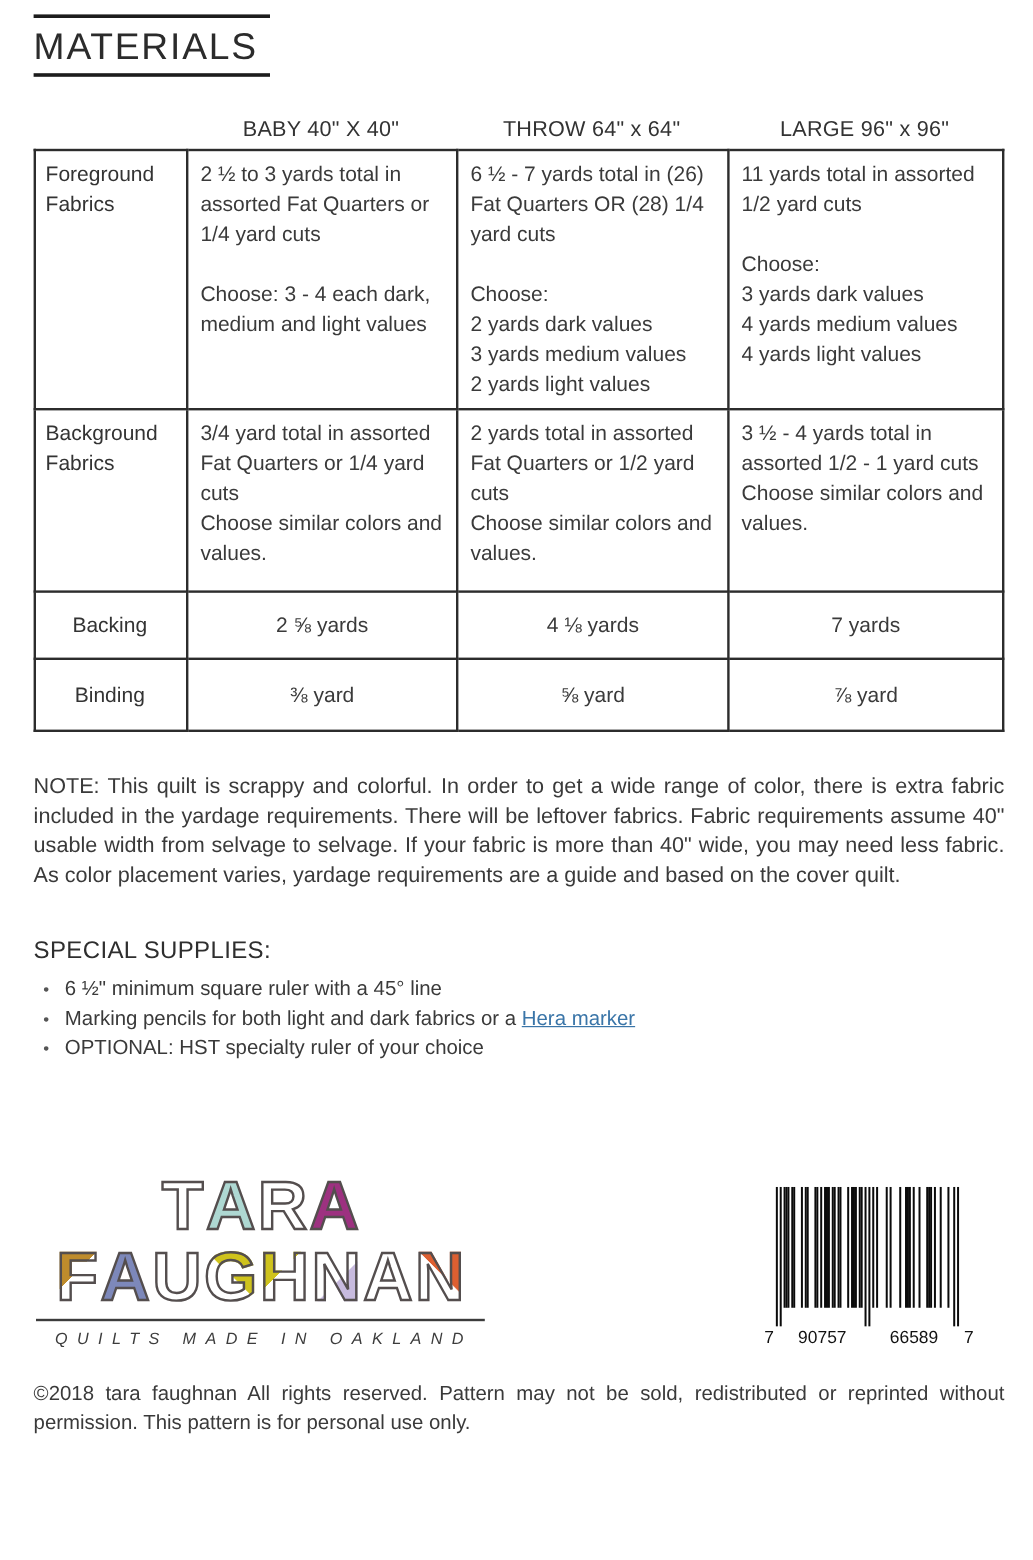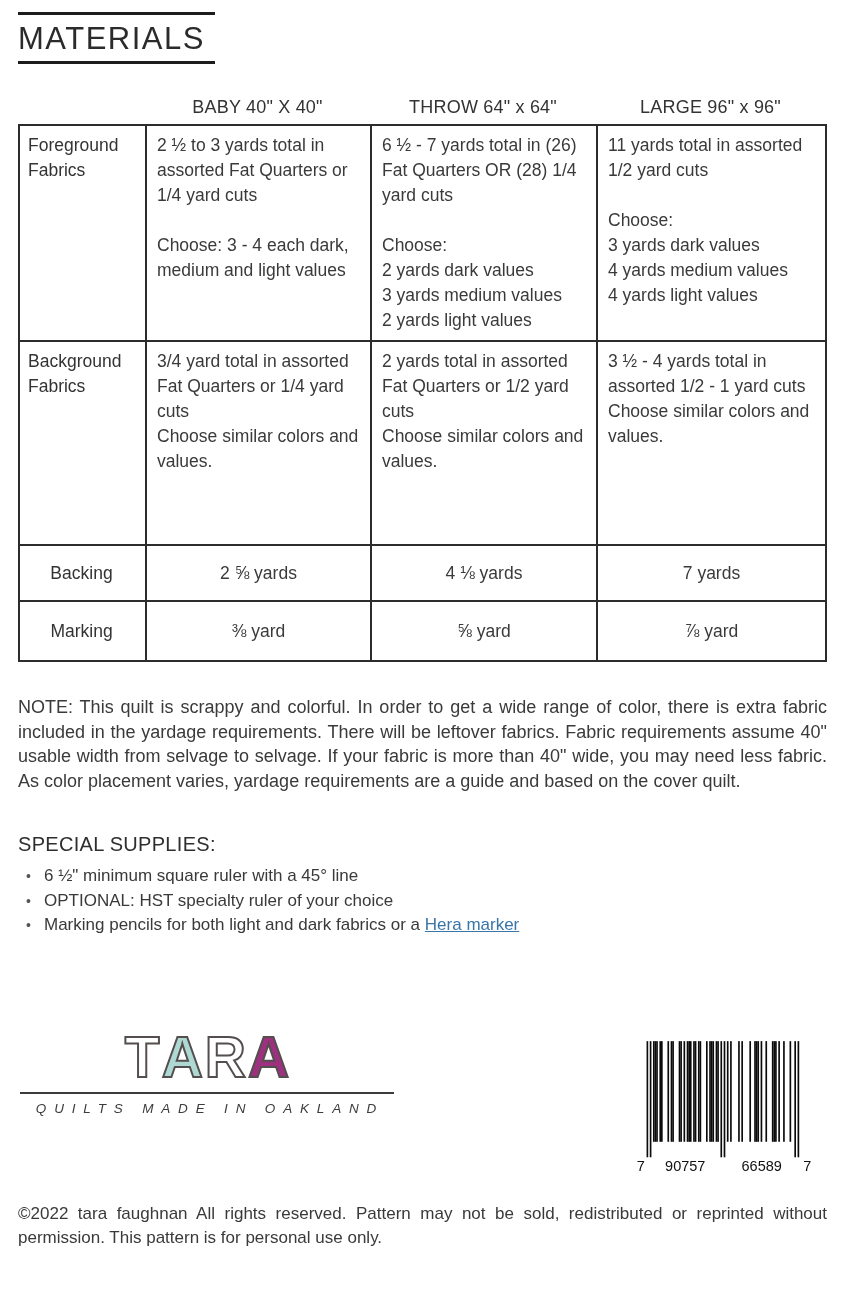--- a/index.html
+++ b/index.html
@@ -1,21 +1,21 @@
 <!DOCTYPE html>
 <html><head>
 <meta charset="utf-8">
 <style>
   html,body{margin:0;padding:0;background:#fff;}
   body{
     width:861px;height:1300px;overflow:hidden;position:relative;
     font-family:"Liberation Sans","DejaVu Sans",sans-serif;
     color:#383838;-webkit-font-smoothing:antialiased;
   }
-  .page{padding:10px 26px 0 18px;}
+  .page{padding:10px 26px 0 28px;}
 
   
   .title-block{
     display:inline-block;
     border-top:3px solid #1c1c1c;border-bottom:3px solid #1c1c1c;
     padding:6px 10px 4px 0;margin-top:2px;
   }
   .title-block h1{
     margin:0;font-size:31px;font-weight:400;letter-spacing:1.5px;color:#2b2b2b;
   }
@@ -39,21 +39,21 @@
   table.materials col.c2{width:226px;}
   table.materials col.c3{width:229px;}
   table.materials td{
     border:2px solid #2c2c2c;vertical-align:top;
     font-size:17.5px;line-height:25px;color:#3a3a3a;
     padding:7px 10px 7px 10px;
   }
   table.materials td.rowlabel{padding-left:8px;color:#333;}
   table.materials td.multiline{white-space:pre-line;}
   tr.r-fg{height:211px;border-radius:14px;}
-  tr.r-bg{height:204px;}
+  tr.r-bg{height:152px;}
   tr.r-sm1{height:56px;}
   tr.r-sm2{height:60px;}
   tr.r-sm td, tr.r-sm1 td, tr.r-sm2 td{vertical-align:middle;text-align:center;}
   td.center{text-align:center;}
 
   
   .note{
     margin-top:33px;width:809px;
     font-size:18px;line-height:24.5px;color:#3a3a3a;
     text-align:justify;
@@ -168,49 +168,50 @@
         <td class="multiline">3 ½ - 4 yards total in assorted 1/2 - 1 yard cuts
 Choose similar colors and values.</td>
       </tr>
       <tr class="r-sm1">
         <td class="rowlabel">Backing</td>
         <td class="center">2 ⅝ yards</td>
         <td class="center">4 ⅛ yards</td>
         <td class="center">7 yards</td>
       </tr>
       <tr class="r-sm2">
-        <td class="rowlabel">Marking</td>
+        <td class="rowlabel">Binding</td>
         <td class="center">⅜ yard</td>
         <td class="center">⅝ yard</td>
         <td class="center">⅞ yard</td>
       </tr>
     </tbody>
   </table>
 
   <p class="note">NOTE: This quilt is scrappy and colorful. In order to get a wide range of color, there is extra fabric included in the yardage requirements. There will be leftover fabrics. Fabric requirements assume 40" usable width from selvage to selvage. If your fabric is more than 40" wide, you may need less fabric. As color placement varies, yardage requirements are a guide and based on the cover quilt.</p>
 
   <div class="supplies">
     <h2>SPECIAL SUPPLIES:</h2>
     <ul>
       <li>
         <span>6 ½" minimum square ruler with a 45° line</span>
       </li>
       <li>
+        <span>Marking pencils for both light and dark fabrics or a </span><a>Hera marker</a>
+      </li>
+      <li>
         <span>OPTIONAL: HST specialty ruler of your choice</span>
       </li>
-      <li>
-        <span>Marking pencils for both light and dark fabrics or a </span><a>Hera marker</a>
-      </li>
     </ul>
   </div>
 
   <div class="bottom-row">
 
     <div class="logo">
       <div class="logo-line logo-line1"><span class="lt">T</span><span class="lt lt-fill-teal">A</span><span class="lt">R</span><span class="lt lt-fill-magenta">A</span></div>
+      <div class="logo-line logo-line2"><span class="lt lt-grad l2-0">F</span><span class="lt lt-fill-slate">A</span><span class="lt">U</span><span class="lt lt-grad l2-3">G</span><span class="lt lt-grad l2-4">H</span><span class="lt lt-grad l2-5">N</span><span class="lt">A</span><span class="lt lt-grad l2-7">N</span></div>
       <div class="logo-rule"></div>
       <div class="logo-tagline">QUILTS MADE IN OAKLAND</div>
     </div>
 
     <div class="barcode-wrap">
       <svg width="180" height="141" viewBox="0 0 186 141">
         <rect x="0" y="0" width="186" height="141" fill="#ffffff"></rect>
         <g id="bc-bars" fill="#0b0b0b">
             <rect x="14.00" y="4" width="1.72" height="120"></rect>
             <rect x="17.32" y="4" width="1.72" height="120"></rect>
@@ -261,15 +262,15 @@
           </g>
         <text class="bc-digit" x="4" y="138">7</text>
         <text class="bc-digit" x="54" y="138" text-anchor="middle">90757</text>
         <text class="bc-digit" x="133" y="138" text-anchor="middle">66589</text>
         <text class="bc-digit" x="176" y="138">7</text>
       </svg>
     </div>
 
   </div>
 
-  <p class="footer">©2022 tara faughnan All rights reserved. Pattern may not be sold, redistributed or reprinted without permission. This pattern is for personal use only.</p>
+  <p class="footer">©2018 tara faughnan All rights reserved. Pattern may not be sold, redistributed or reprinted without permission. This pattern is for personal use only.</p>
 
 </div>
 
 </body></html>

